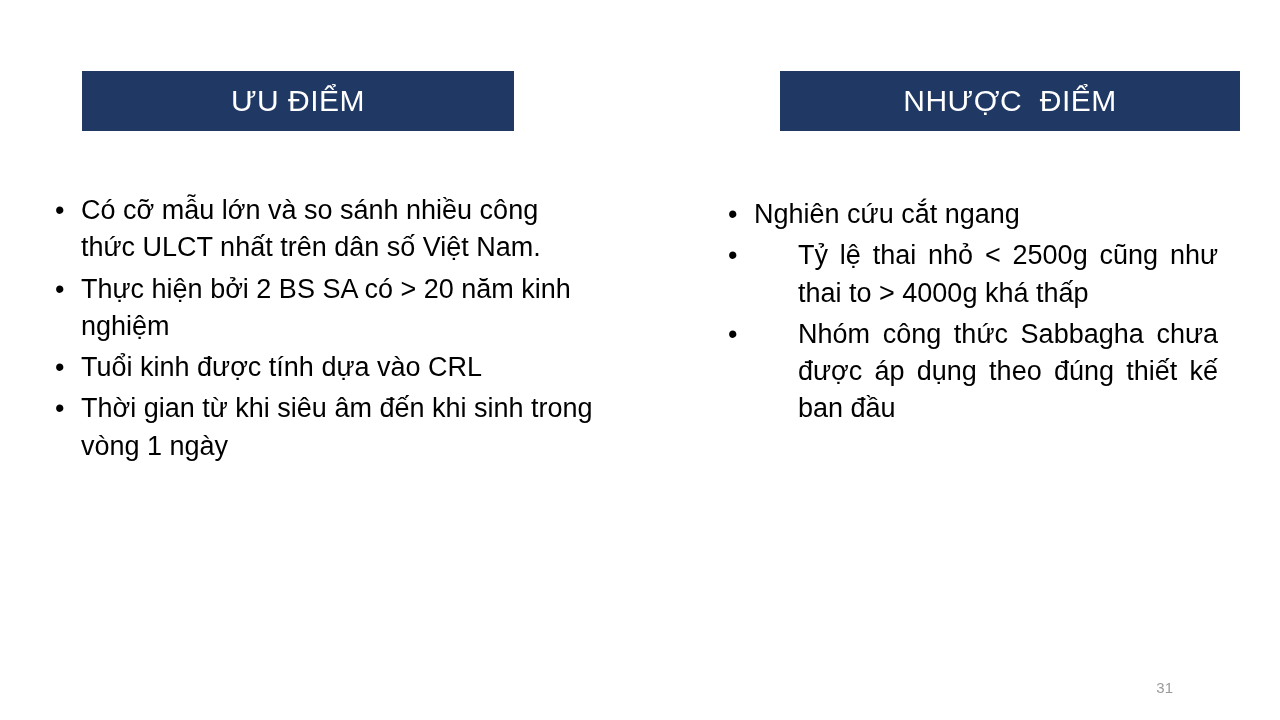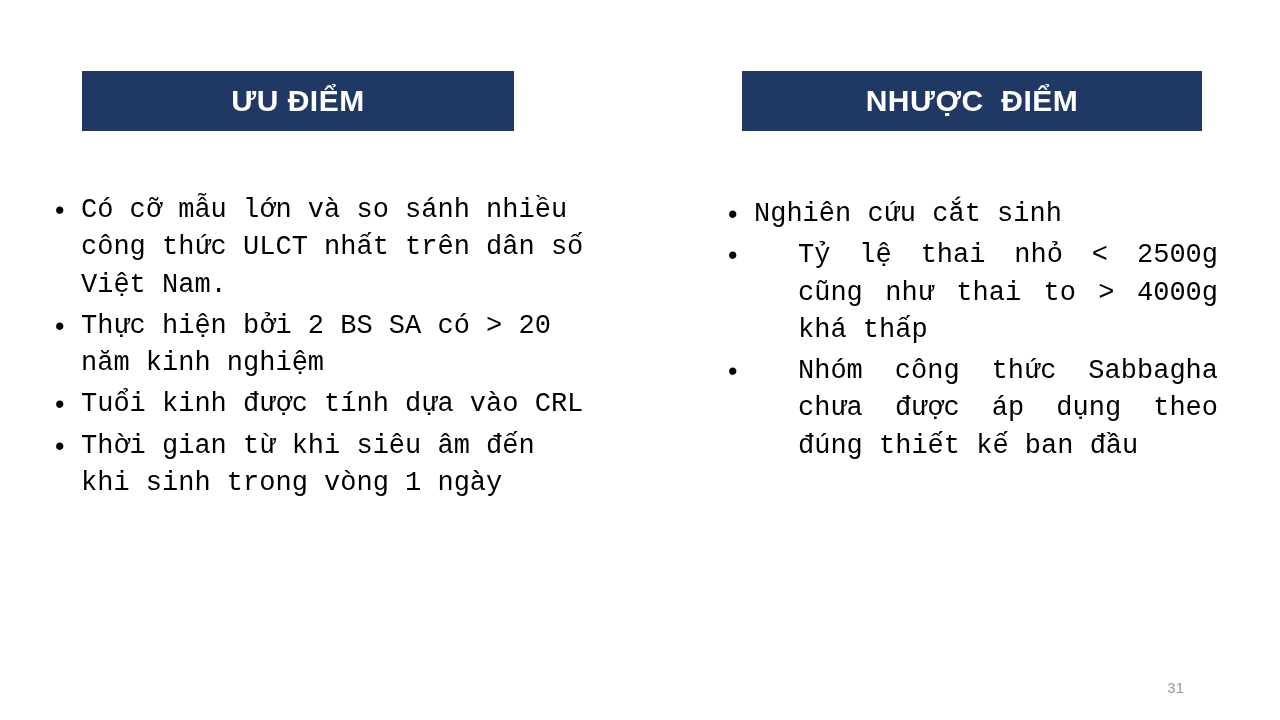--- a/index.html
+++ b/index.html
@@ -27,27 +27,27 @@
     background: #1F3864;
     display: flex;
     align-items: center;
     justify-content: center;
   }
   .header-bar.left {
     left: 82px;
     width: 432px;
   }
   .header-bar.right {
-    left: 742px;
+    left: 780px;
     width: 460px;
   }
   .header-text {
     color: #ffffff;
     font-size: 30px;
-    font-weight: bold;
+    font-weight: normal;
     letter-spacing: 0.5px;
     text-align: center;
     line-height: 1;
     white-space: pre;
   }
   .bullet-list {
     position: absolute;
     margin: 0;
     padding: 0;
     list-style: none;
@@ -72,30 +72,29 @@
   }
   .bullet-dot {
     flex: 0 0 auto;
     width: 26px;
     font-size: 27px;
     line-height: 1.38;
     color: #000000;
   }
   .bullet-text {
     flex: 1 1 auto;
-    font-family: Liberation Mono, monospace;
   }
   .bullet-text.justify {
     text-align: justify;
     text-align-last: left;
     margin-left: 44px;
   }
   .page-number {
     position: absolute;
-    right: 96px;
+    right: 107px;
     bottom: 24px;
     font-size: 15px;
     color: #9a9a9a;
   }
 </style>
 </head>
 <body>
 
 <div class="slide">
 
@@ -122,21 +121,21 @@
     </li>
     <li class="bullet-item">
       <span class="bullet-dot">•</span>
       <span class="bullet-text">Thời gian từ khi siêu âm đến khi sinh trong vòng 1 ngày</span>
     </li>
   </ul>
 
   <ul class="bullet-list list-right">
     <li class="bullet-item">
       <span class="bullet-dot">•</span>
-      <span class="bullet-text">Nghiên cứu cắt sinh</span>
+      <span class="bullet-text">Nghiên cứu cắt ngang</span>
     </li>
     <li class="bullet-item">
       <span class="bullet-dot">•</span>
       <span class="bullet-text justify">Tỷ lệ thai nhỏ &lt; 2500g cũng như thai to &gt; 4000g khá thấp</span>
     </li>
     <li class="bullet-item">
       <span class="bullet-dot">•</span>
       <span class="bullet-text justify">Nhóm công thức Sabbagha chưa được áp dụng theo đúng thiết kế ban đầu</span>
     </li>
   </ul>

